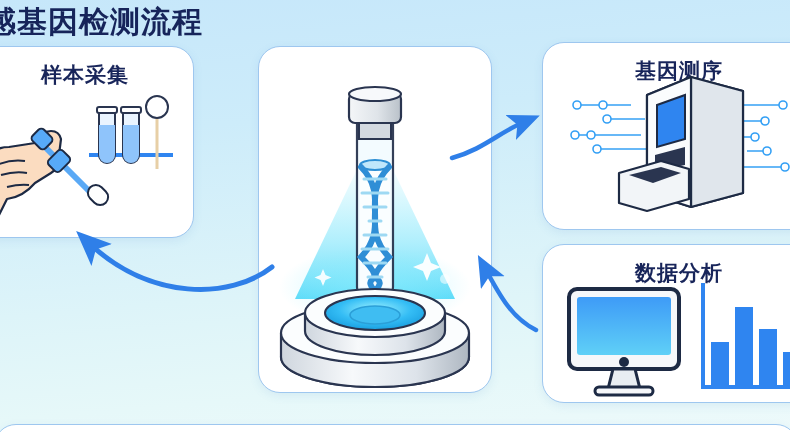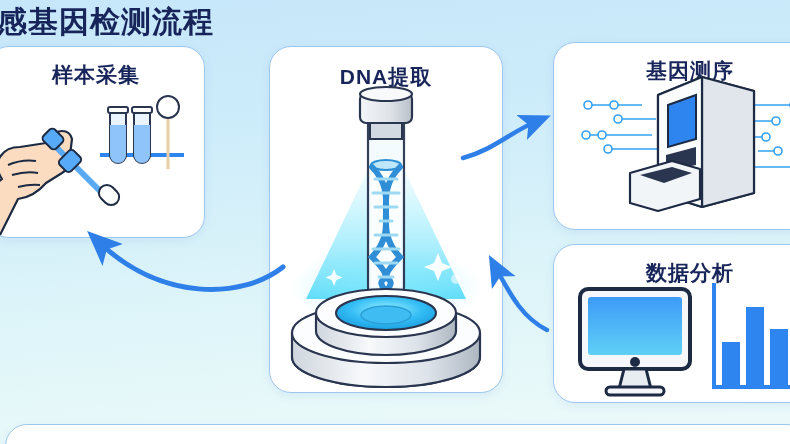--- a/index.html
+++ b/index.html
@@ -2,21 +2,21 @@
 <html><head>
 <meta charset="utf-8">
 <style>
   html,body{margin:0;padding:0;}
   body{
     width:790px;height:444px;overflow:hidden;
     font-family:"Liberation Sans","DejaVu Sans",sans-serif;
     background:linear-gradient(175deg,#c6e7fa 0%,#cdecfa 28%,#ddf4f9 62%,#e6f8f9 82%,#eefafb 100%);
     position:relative;
   }
-  .stage{position:absolute;inset:0;margin-left:11px;}
+  .stage{position:absolute;inset:0;}
 
   
   .title{
     position:absolute;left:-14px;top:2px;
     font-size:30px;font-weight:bold;letter-spacing:1px;
     color:#16245a;white-space:nowrap;
   }
 
   
   .card{
@@ -92,21 +92,20 @@
           <line x1="64" y1="96" x2="118" y2="150" stroke="#5aa9f5" stroke-width="6" stroke-linecap="round"></line>
           <rect x="56" y="84" width="18" height="16" rx="4" transform="rotate(45 65 92)" fill="#57aaf8" stroke="#1d2a44" stroke-width="2"></rect>
           <rect x="74" y="104" width="16" height="20" rx="4" transform="rotate(45 82 114)" fill="#57aaf8" stroke="#1d2a44" stroke-width="2"></rect>
           <rect x="110" y="140" width="22" height="16" rx="8" transform="rotate(45 121 148)" fill="#fdfefe" stroke="#1d2a44" stroke-width="2"></rect>
         </g>
       </svg>
     </div>
   </div>
 
   <div class="card" id="card-dna">
-    <div class="card-title">DNA提取</div>
     <div class="art">
       <svg width="232" height="345" viewBox="0 0 232 345">
         <defs>
           <linearGradient id="beam" x1="0" y1="0" x2="0" y2="1">
             <stop offset="0%" stop-color="#7ee8fb" stop-opacity="0"></stop>
             <stop offset="60%" stop-color="#6fe2fb" stop-opacity=".55"></stop>
             <stop offset="100%" stop-color="#3ed4f7" stop-opacity=".85"></stop>
           </linearGradient>
           <radialGradient id="halo" cx="50%" cy="50%" r="50%">
             <stop offset="0%" stop-color="#8df0ff" stop-opacity=".95"></stop>

